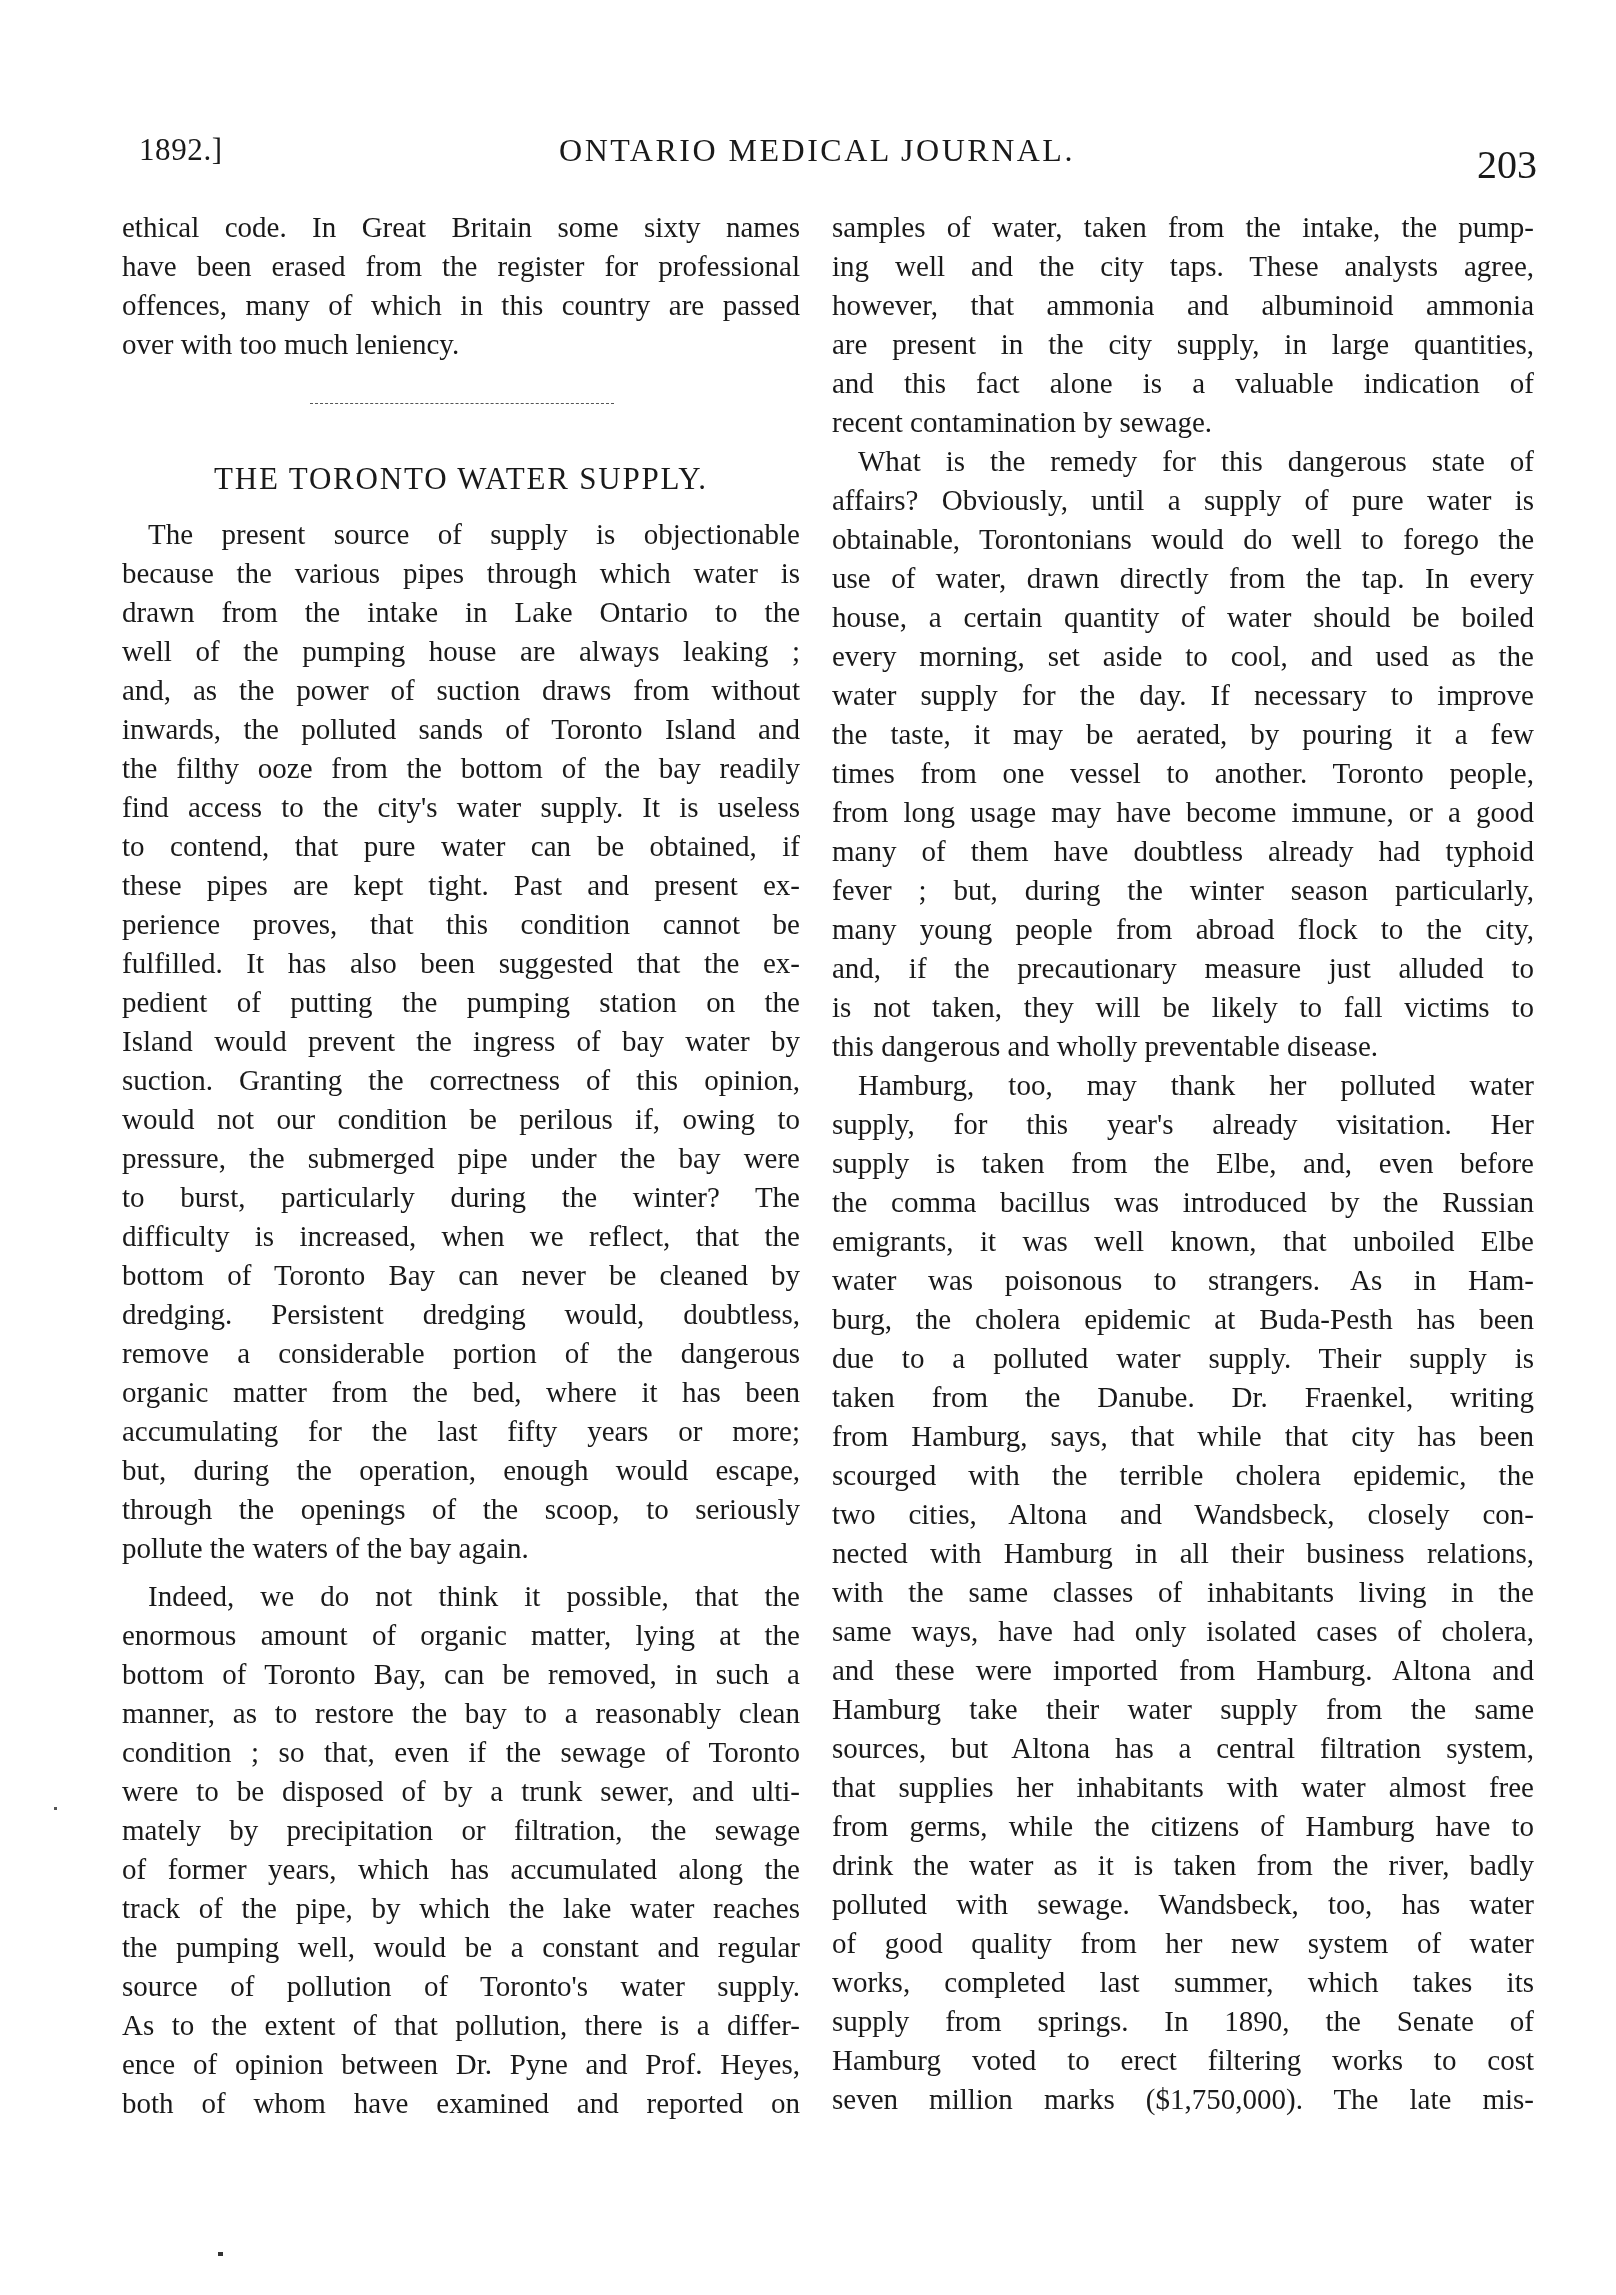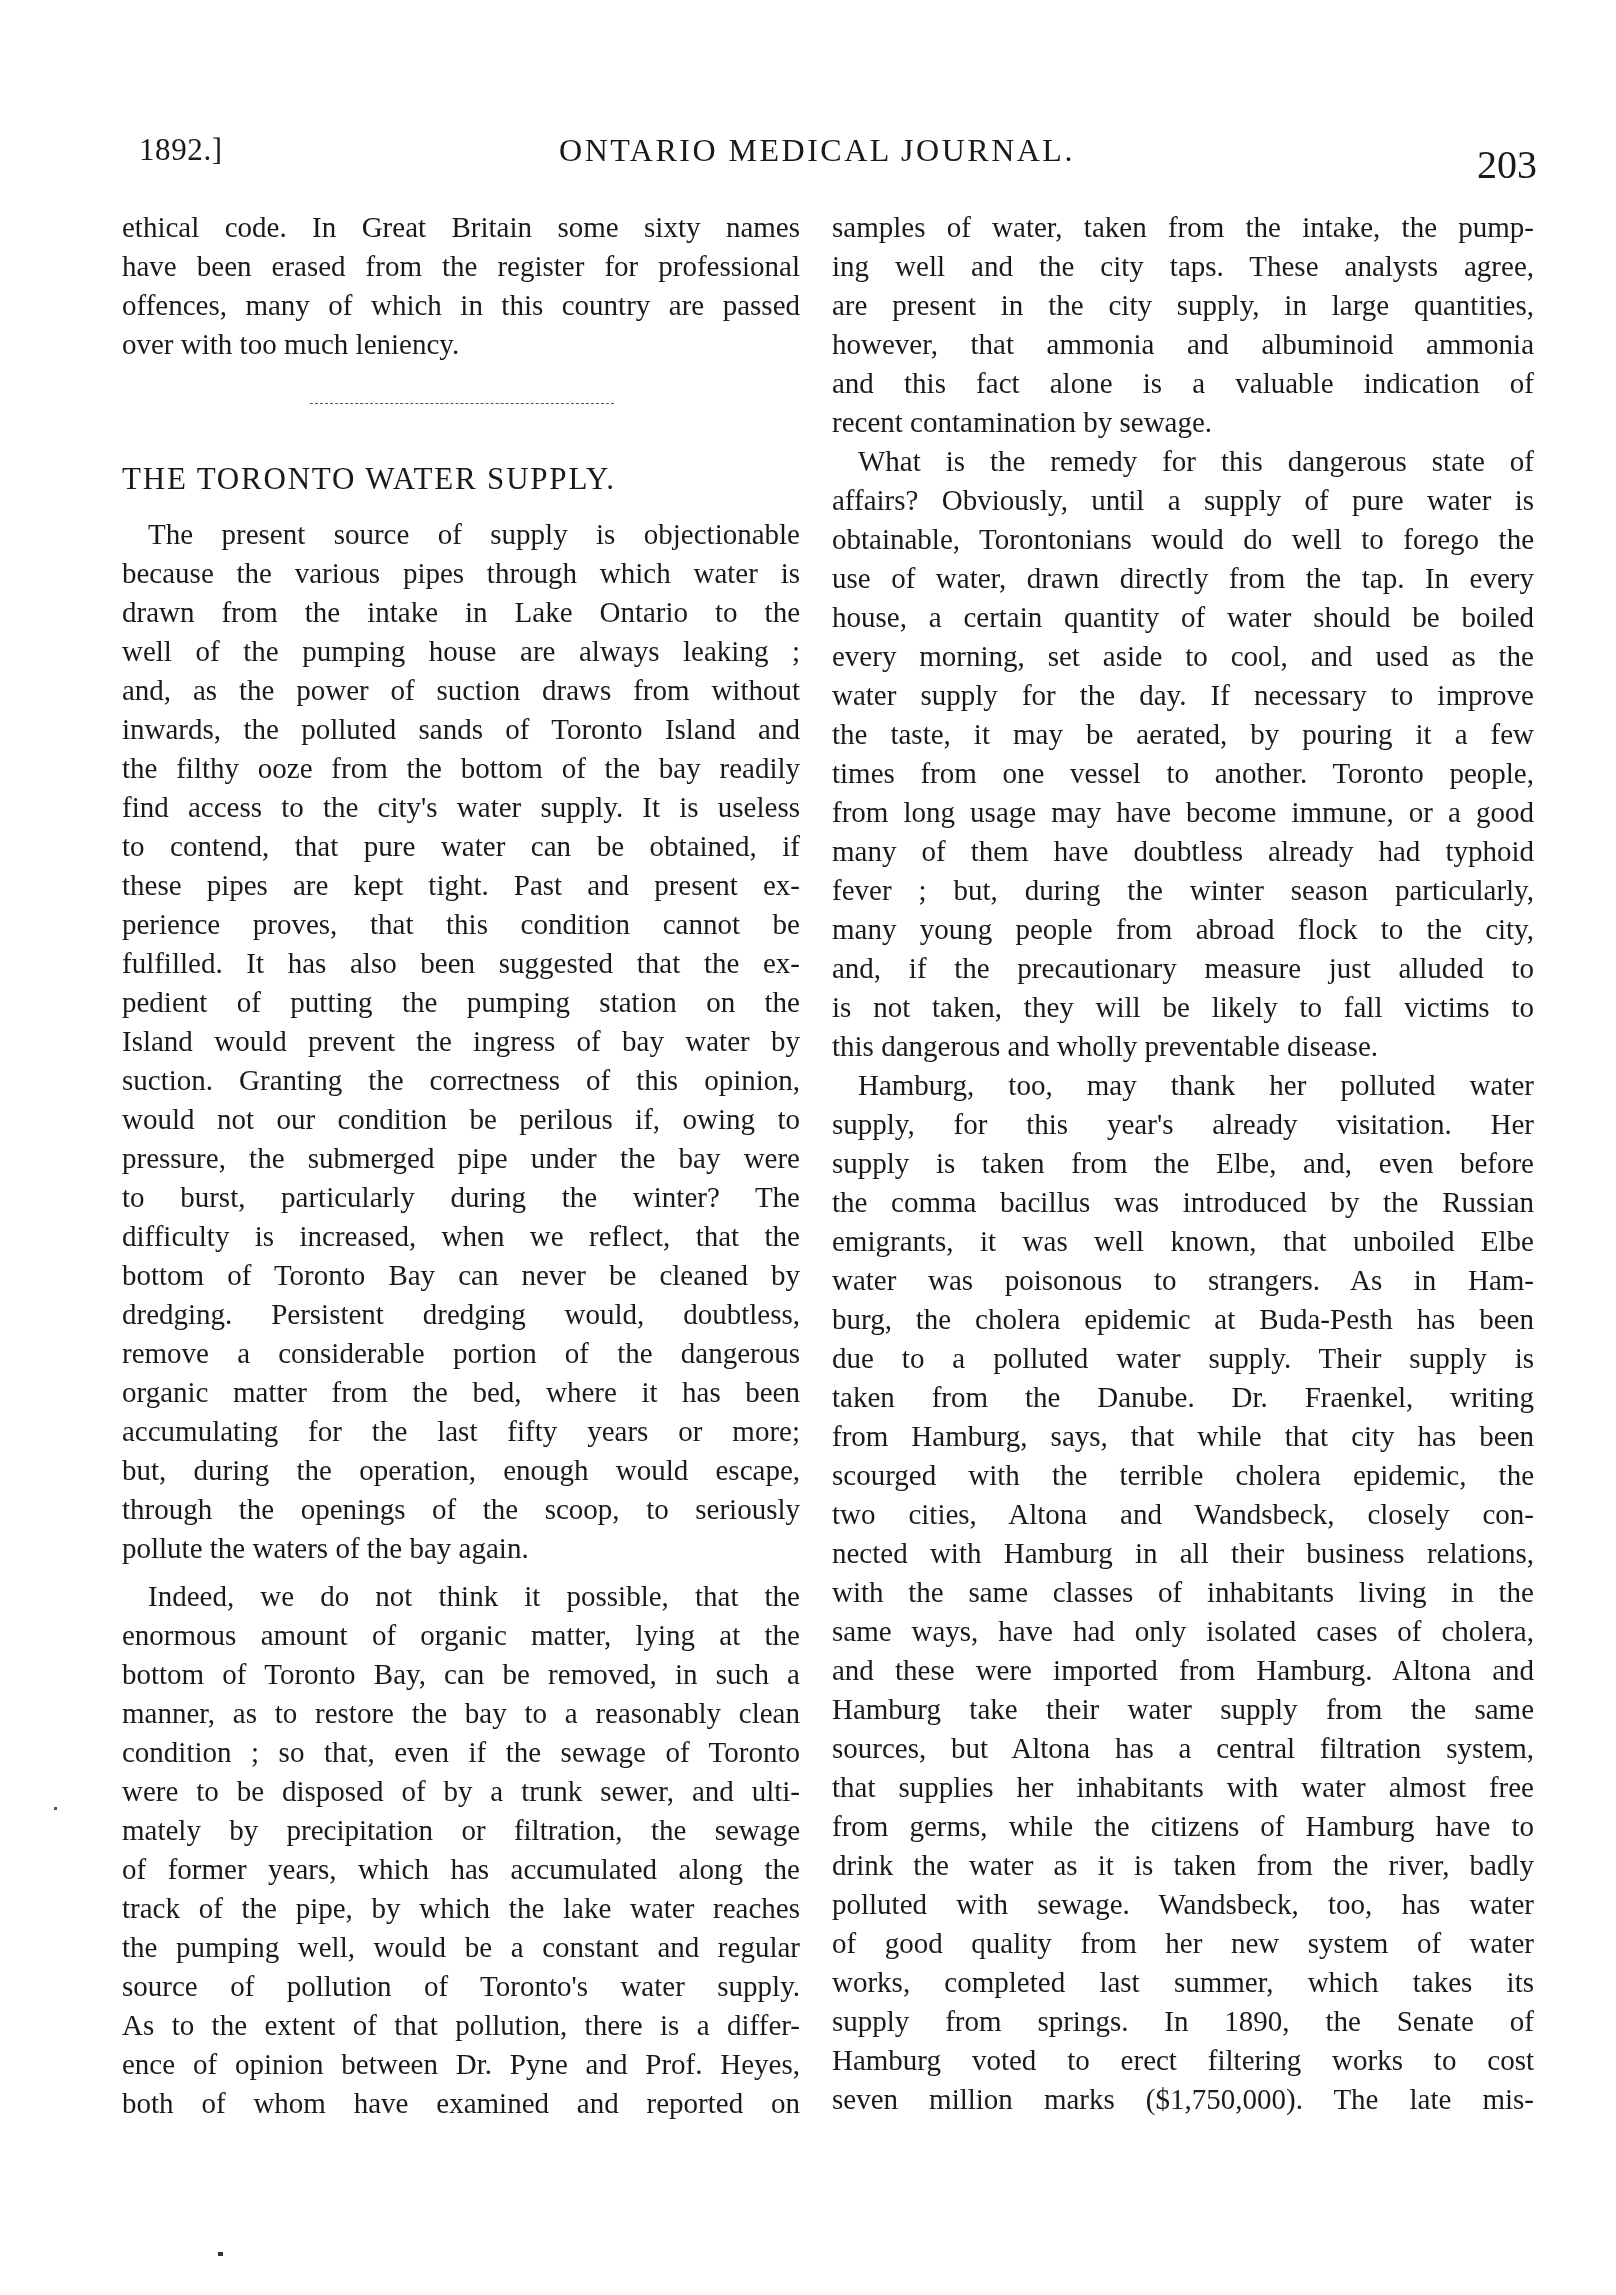--- a/index.html
+++ b/index.html
@@ -27,21 +27,21 @@
   }
   .line.last { text-align-last: left; }
   .line.indent { padding-left: 26px; }
 
   .divider-wrap { height: 78px; position: relative; }
   .divider {
     position: absolute; left: 188px; width: 304px; top: 39px; height: 0;
     border-top: 1.2px dashed #555;
   }
   .heading {
-    display: block; height: 62px; line-height: 62px; text-align: left;
+    display: block; height: 62px; line-height: 62px; text-align: center;
     font-size: 31px; letter-spacing: 1.8px; margin-top: 6.2px;
   }
   .stray-mark { position: absolute; left: 218px; top: 2252px; width: 4.9px; height: 3.7px; background: #333; }
   .side-mark { position: absolute; left: 54px; top: 1807px; width: 3.1px; height: 3.1px; background: #555; }
 </style>
 </head>
 <body>
 
 <header class="running-head">
   <span class="rh-year">1892.]</span>
@@ -104,22 +104,22 @@
       <span class="line">As to the extent of that pollution, there is a differ-</span>
       <span class="line">ence of opinion between Dr. Pyne and Prof. Heyes,</span>
       <span class="line">both of whom have examined and reported on</span>
     </div>
 </section>
 
 <section class="column col-right">
   <div id="right-p1">
       <span class="line">samples of water, taken from the intake, the pump-</span>
       <span class="line">ing well and the city taps.  These analysts agree,</span>
+      <span class="line">however, that ammonia and albuminoid ammonia</span>
       <span class="line">are present in the city supply, in large quantities,</span>
-      <span class="line">however, that ammonia and albuminoid ammonia</span>
       <span class="line">and this fact alone is a valuable indication of</span>
       <span class="line last">recent contamination by sewage.</span>
     </div>
   <div id="right-p2">
       <span class="line indent">What is the remedy for this dangerous state of</span>
       <span class="line">affairs?  Obviously, until a supply of pure water is</span>
       <span class="line">obtainable, Torontonians would do well to forego the</span>
       <span class="line">use of water, drawn directly from the tap.  In every</span>
       <span class="line">house, a certain quantity of water should be boiled</span>
       <span class="line">every morning, set aside to cool, and used as the</span>

